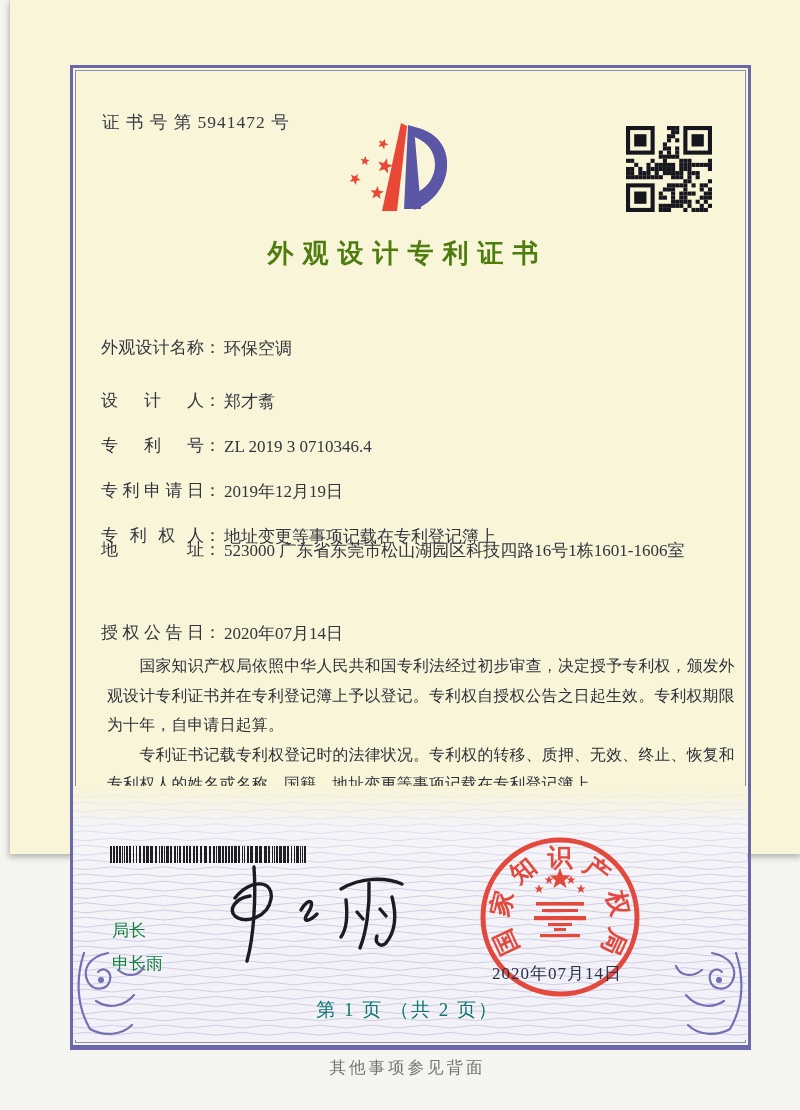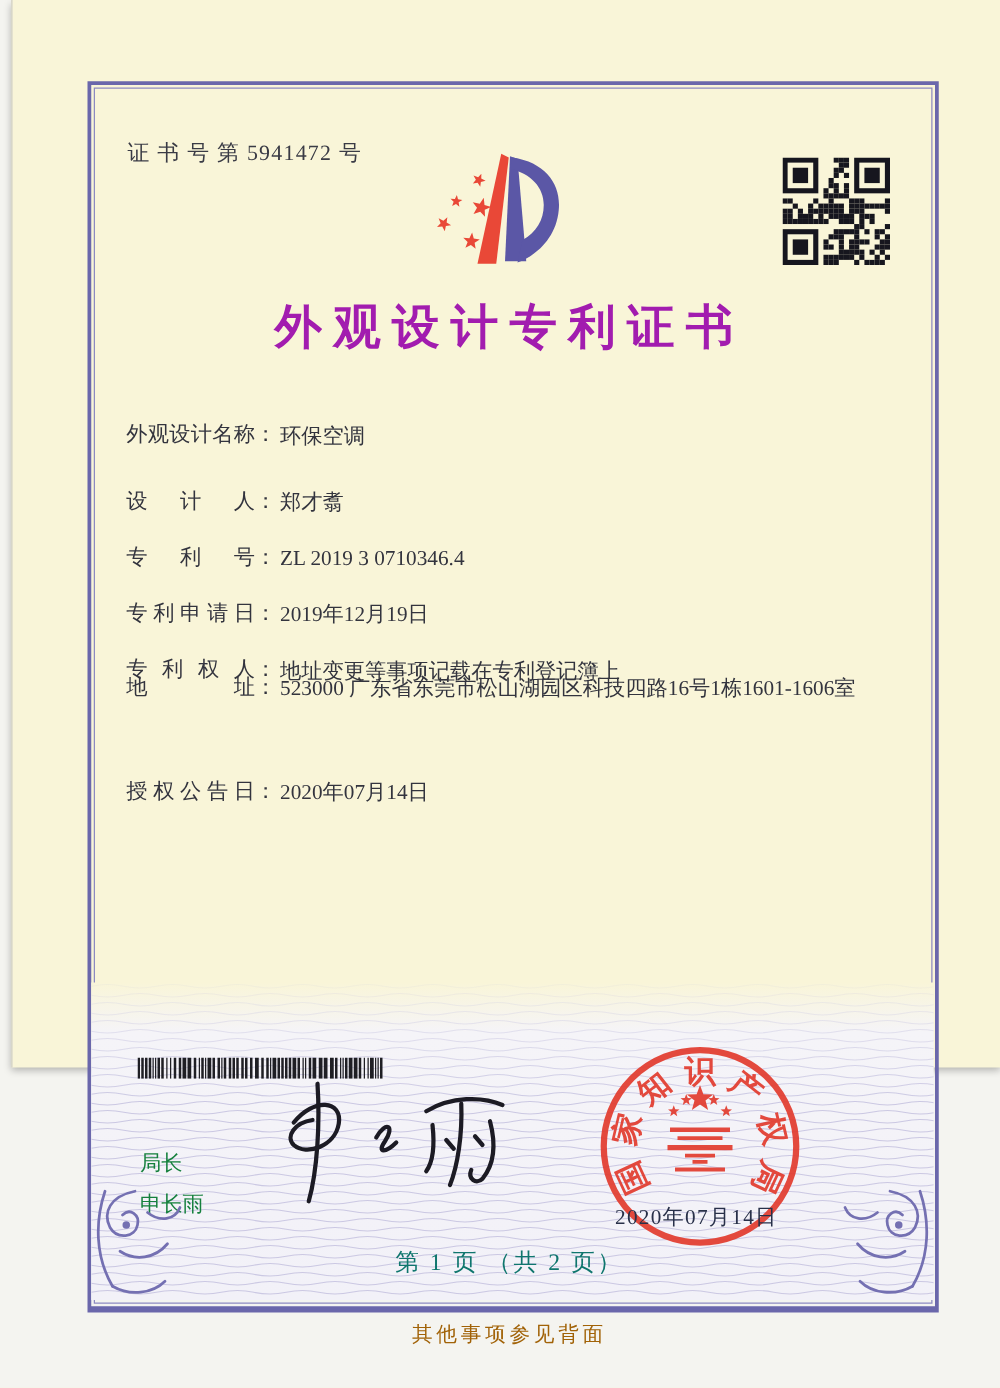--- a/index.html
+++ b/index.html
@@ -5,43 +5,43 @@
   html,body{margin:0;padding:0;width:800px;height:1110px;overflow:hidden;background:#f4f4f0;
     font-family:"Liberation Serif","DejaVu Serif",serif;}
   #paper{position:absolute;left:9px;top:0;width:791px;height:854px;background:#f9f5d8;
     border-left:1px solid #cfcec5;box-shadow:0 3px 6px rgba(0,0,0,.28);}
   #frame{position:absolute;left:60px;top:65px;width:675px;height:977px;
     border:3px solid #6a67ab;border-bottom-width:5px;}
   #frame .inner{position:absolute;left:2px;top:2px;right:2px;bottom:2px;border:1px solid #8d8ac1;}
   .abs{position:absolute;}
   .pre{white-space:pre-wrap;}
   #cert-no{left:92px;top:110px;font-size:17.5px;color:#3a3b45;letter-spacing:1px;}
-  #title{left:60px;top:236px;width:675px;text-align:center;font-size:38px;font-weight:700;
-    letter-spacing:9px;color:#a21caf;}
+  #title{left:60px;top:236px;width:675px;text-align:center;font-size:26px;font-weight:700;
+    letter-spacing:9px;color:#4d7c0f;}
   .frow{position:absolute;left:91px;font-size:17px;color:#33343e;width:640px;}
   .flabel{display:inline-block;width:103px;text-align:justify;text-align-last:justify;vertical-align:top;}
   .fcolon{display:inline-block;width:16px;vertical-align:top;}
   .fvalue{display:inline-block;margin-left:4px;max-width:505px;vertical-align:top;line-height:26px;
     overflow-wrap:anywhere;}
   .g2{position:absolute;left:330px;top:0;}
   #paras{left:97px;top:651px;width:640px;color:#2f3039;}
   #paras p{margin:0;font-size:15.8px;line-height:29.5px;text-indent:2.05em;letter-spacing:.3px;}
   #wavy{left:63px;top:786px;width:674px;height:254px;overflow:hidden;
     background:linear-gradient(#f9f5d8 0,#f5f4f8 40px,#f2f1f8 100%);}
   #waves{position:absolute;left:0;top:0;}
   #barcode{left:100px;top:846px;}
   #signer{left:102px;top:890px;font-size:17px;color:#15803d;line-height:33px;margin-top:24px;}
   #signature{left:195px;top:858px;}
   #seal{left:466px;top:831px;}
   #seal-date{left:462px;top:962px;width:170px;text-align:center;font-size:17px;
     letter-spacing:1px;color:#283049;z-index:5;}
   #page-info{left:60px;top:997px;width:675px;text-align:center;font-size:19px;
     letter-spacing:2px;color:#0f766e;}
   #back-note{left:60px;top:1057px;width:675px;text-align:center;font-size:16.5px;
-    letter-spacing:3px;color:#a16207;}
+    letter-spacing:3px;color:#737373;}
   .flourish{position:absolute;z-index:4;}
   .flourish.right{transform:scaleX(-1);}
   svg{display:block;} .z3{z-index:3;}
 </style>
 </head>
 <body>
 
 <div id="paper">
 
   <div id="frame">
@@ -237,20 +237,24 @@
   <div class="frow" style="top:524px">
     <span class="flabel">专利权人</span><span class="fcolon">：</span><span class="fvalue">地址变更等事项记载在专利登记簿上</span>
   </div>
   <div class="frow" style="top:538px">
     <span class="flabel">地址</span><span class="fcolon">：</span><span class="fvalue">523000 广东省东莞市松山湖园区科技四路16号1栋1601-1606室</span>
   </div>
   <div class="frow" style="top:621px">
     <span class="flabel">授权公告日</span><span class="fcolon">：</span><span class="fvalue">2020年07月14日</span>
   </div>
 
+  <div id="paras" class="abs">
+    <p>国家知识产权局依照中华人民共和国专利法经过初步审查，决定授予专利权，颁发外观设计专利证书并在专利登记簿上予以登记。专利权自授权公告之日起生效。专利权期限为十年，自申请日起算。</p>
+    <p>专利证书记载专利权登记时的法律状况。专利权的转移、质押、无效、终止、恢复和专利权人的姓名或名称、国籍、地址变更等事项记载在专利登记簿上。</p>
+  </div>
 
   <div id="wavy" class="abs">
     <svg id="waves" width="674" height="254" viewBox="0 0 674 254">
         <path d="M0 3 q 13 -2.8 26 0 q 13 2.8 26 0 q 13 -2.8 26 0 q 13 2.8 26 0 q 13 -2.8 26 0 q 13 2.8 26 0 q 13 -2.8 26 0 q 13 2.8 26 0 q 13 -2.8 26 0 q 13 2.8 26 0 q 13 -2.8 26 0 q 13 2.8 26 0 q 13 -2.8 26 0 q 13 2.8 26 0 q 13 -2.8 26 0 q 13 2.8 26 0 q 13 -2.8 26 0 q 13 2.8 26 0 q 13 -2.8 26 0 q 13 2.8 26 0 q 13 -2.8 26 0 q 13 2.8 26 0 q 13 -2.8 26 0 q 13 2.8 26 0 q 13 -2.8 26 0 q 13 2.8 26 0 q 13 -2.8 26 0 q 13 2.8 26 0" fill="none" stroke="#c6c3e0" stroke-width="0.9" opacity="0.12"></path>
         <path d="M-26 10.2 q 13 -2.8 26 0 q 13 2.8 26 0 q 13 -2.8 26 0 q 13 2.8 26 0 q 13 -2.8 26 0 q 13 2.8 26 0 q 13 -2.8 26 0 q 13 2.8 26 0 q 13 -2.8 26 0 q 13 2.8 26 0 q 13 -2.8 26 0 q 13 2.8 26 0 q 13 -2.8 26 0 q 13 2.8 26 0 q 13 -2.8 26 0 q 13 2.8 26 0 q 13 -2.8 26 0 q 13 2.8 26 0 q 13 -2.8 26 0 q 13 2.8 26 0 q 13 -2.8 26 0 q 13 2.8 26 0 q 13 -2.8 26 0 q 13 2.8 26 0 q 13 -2.8 26 0 q 13 2.8 26 0 q 13 -2.8 26 0 q 13 2.8 26 0" fill="none" stroke="#c6c3e0" stroke-width="0.9" opacity="0.18"></path>
         <path d="M0 17.4 q 13 -2.8 26 0 q 13 2.8 26 0 q 13 -2.8 26 0 q 13 2.8 26 0 q 13 -2.8 26 0 q 13 2.8 26 0 q 13 -2.8 26 0 q 13 2.8 26 0 q 13 -2.8 26 0 q 13 2.8 26 0 q 13 -2.8 26 0 q 13 2.8 26 0 q 13 -2.8 26 0 q 13 2.8 26 0 q 13 -2.8 26 0 q 13 2.8 26 0 q 13 -2.8 26 0 q 13 2.8 26 0 q 13 -2.8 26 0 q 13 2.8 26 0 q 13 -2.8 26 0 q 13 2.8 26 0 q 13 -2.8 26 0 q 13 2.8 26 0 q 13 -2.8 26 0 q 13 2.8 26 0 q 13 -2.8 26 0 q 13 2.8 26 0" fill="none" stroke="#c6c3e0" stroke-width="0.9" opacity="0.24"></path>
         <path d="M-26 24.6 q 13 -2.8 26 0 q 13 2.8 26 0 q 13 -2.8 26 0 q 13 2.8 26 0 q 13 -2.8 26 0 q 13 2.8 26 0 q 13 -2.8 26 0 q 13 2.8 26 0 q 13 -2.8 26 0 q 13 2.8 26 0 q 13 -2.8 26 0 q 13 2.8 26 0 q 13 -2.8 26 0 q 13 2.8 26 0 q 13 -2.8 26 0 q 13 2.8 26 0 q 13 -2.8 26 0 q 13 2.8 26 0 q 13 -2.8 26 0 q 13 2.8 26 0 q 13 -2.8 26 0 q 13 2.8 26 0 q 13 -2.8 26 0 q 13 2.8 26 0 q 13 -2.8 26 0 q 13 2.8 26 0 q 13 -2.8 26 0 q 13 2.8 26 0" fill="none" stroke="#c6c3e0" stroke-width="0.9" opacity="0.3"></path>
         <path d="M0 31.8 q 13 -2.8 26 0 q 13 2.8 26 0 q 13 -2.8 26 0 q 13 2.8 26 0 q 13 -2.8 26 0 q 13 2.8 26 0 q 13 -2.8 26 0 q 13 2.8 26 0 q 13 -2.8 26 0 q 13 2.8 26 0 q 13 -2.8 26 0 q 13 2.8 26 0 q 13 -2.8 26 0 q 13 2.8 26 0 q 13 -2.8 26 0 q 13 2.8 26 0 q 13 -2.8 26 0 q 13 2.8 26 0 q 13 -2.8 26 0 q 13 2.8 26 0 q 13 -2.8 26 0 q 13 2.8 26 0 q 13 -2.8 26 0 q 13 2.8 26 0 q 13 -2.8 26 0 q 13 2.8 26 0 q 13 -2.8 26 0 q 13 2.8 26 0" fill="none" stroke="#c6c3e0" stroke-width="0.9" opacity="0.36"></path>
         <path d="M-26 39 q 13 -2.8 26 0 q 13 2.8 26 0 q 13 -2.8 26 0 q 13 2.8 26 0 q 13 -2.8 26 0 q 13 2.8 26 0 q 13 -2.8 26 0 q 13 2.8 26 0 q 13 -2.8 26 0 q 13 2.8 26 0 q 13 -2.8 26 0 q 13 2.8 26 0 q 13 -2.8 26 0 q 13 2.8 26 0 q 13 -2.8 26 0 q 13 2.8 26 0 q 13 -2.8 26 0 q 13 2.8 26 0 q 13 -2.8 26 0 q 13 2.8 26 0 q 13 -2.8 26 0 q 13 2.8 26 0 q 13 -2.8 26 0 q 13 2.8 26 0 q 13 -2.8 26 0 q 13 2.8 26 0 q 13 -2.8 26 0 q 13 2.8 26 0" fill="none" stroke="#c6c3e0" stroke-width="0.9" opacity="0.42"></path>
         <path d="M0 46.2 q 13 -2.8 26 0 q 13 2.8 26 0 q 13 -2.8 26 0 q 13 2.8 26 0 q 13 -2.8 26 0 q 13 2.8 26 0 q 13 -2.8 26 0 q 13 2.8 26 0 q 13 -2.8 26 0 q 13 2.8 26 0 q 13 -2.8 26 0 q 13 2.8 26 0 q 13 -2.8 26 0 q 13 2.8 26 0 q 13 -2.8 26 0 q 13 2.8 26 0 q 13 -2.8 26 0 q 13 2.8 26 0 q 13 -2.8 26 0 q 13 2.8 26 0 q 13 -2.8 26 0 q 13 2.8 26 0 q 13 -2.8 26 0 q 13 2.8 26 0 q 13 -2.8 26 0 q 13 2.8 26 0 q 13 -2.8 26 0 q 13 2.8 26 0" fill="none" stroke="#c6c3e0" stroke-width="0.9" opacity="0.48"></path>

